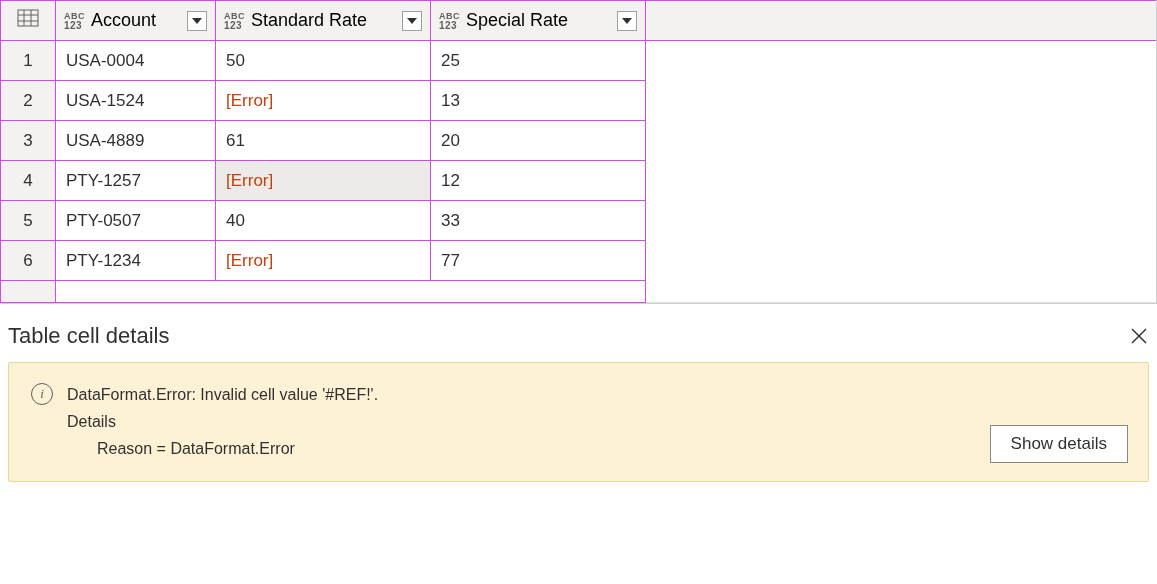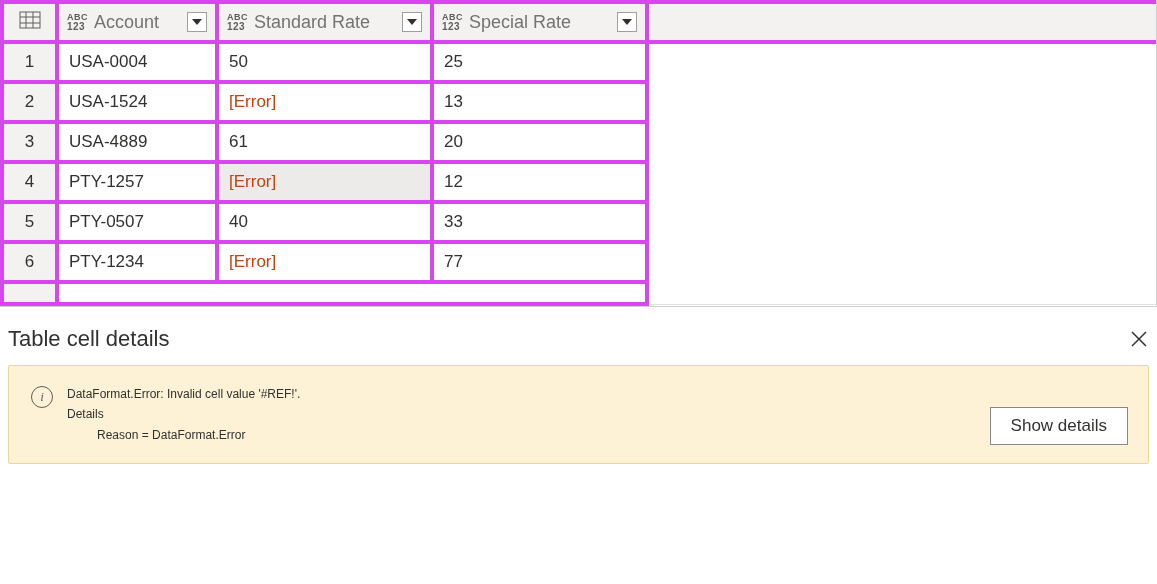--- a/index.html
+++ b/index.html
@@ -15,21 +15,21 @@
       border-top: none;
       border-left: none;
       width: 100%;
     }
     table.grid {
       border-collapse: collapse;
       width: 100%;
       table-layout: fixed;
     }
     .grid th, .grid td {
-      border: 4px solid #d946ef;
+      border: 1px solid #d946ef;
       height: 40px;
       vertical-align: middle;
       background: #fff;
     }
     .grid thead th {
       background: #f3f2f1;
       font-weight: 400;
       font-size: 17px;
       text-align: left;
       position: relative;
@@ -64,21 +64,21 @@
       flex-direction:column;
       align-items:flex-start;
       line-height:10px;
       font-size:10px;
       color:#605e5c;
       font-weight:600;
       letter-spacing:0.5px;
     }
     .type-badge .abc { font-size:9px; }
     .type-badge .num { font-size:10px; }
-    .col-title { flex:1; font-size:18px; color:#737373; }
+    .col-title { flex:1; font-size:18px; color:#000000; }
     .filter-btn {
       width:20px;height:20px;
       border:1px solid #a19f9d;
       background:#fff;
       display:flex;align-items:center;justify-content:center;
       cursor:pointer;
     }
     .filter-btn svg { display:block; }
     .grid td.rownum {
       background:#f3f2f1;
@@ -138,21 +138,21 @@
       border-radius:50%;
       display:flex;align-items:center;justify-content:center;
       font-size:13px;
       color:#605e5c;
       flex-shrink:0;
       font-style:italic;
       font-family: Georgia, serif;
       margin-top:2px;
     }
     .error-body {
-      font-size:12px;
+      font-size:16px;
       color:#323130;
       line-height:1.7;
     }
     .error-body .reason {
       padding-left:30px;
       display:block;
     }
     .show-details-btn {
       position:absolute;
       right:20px;

